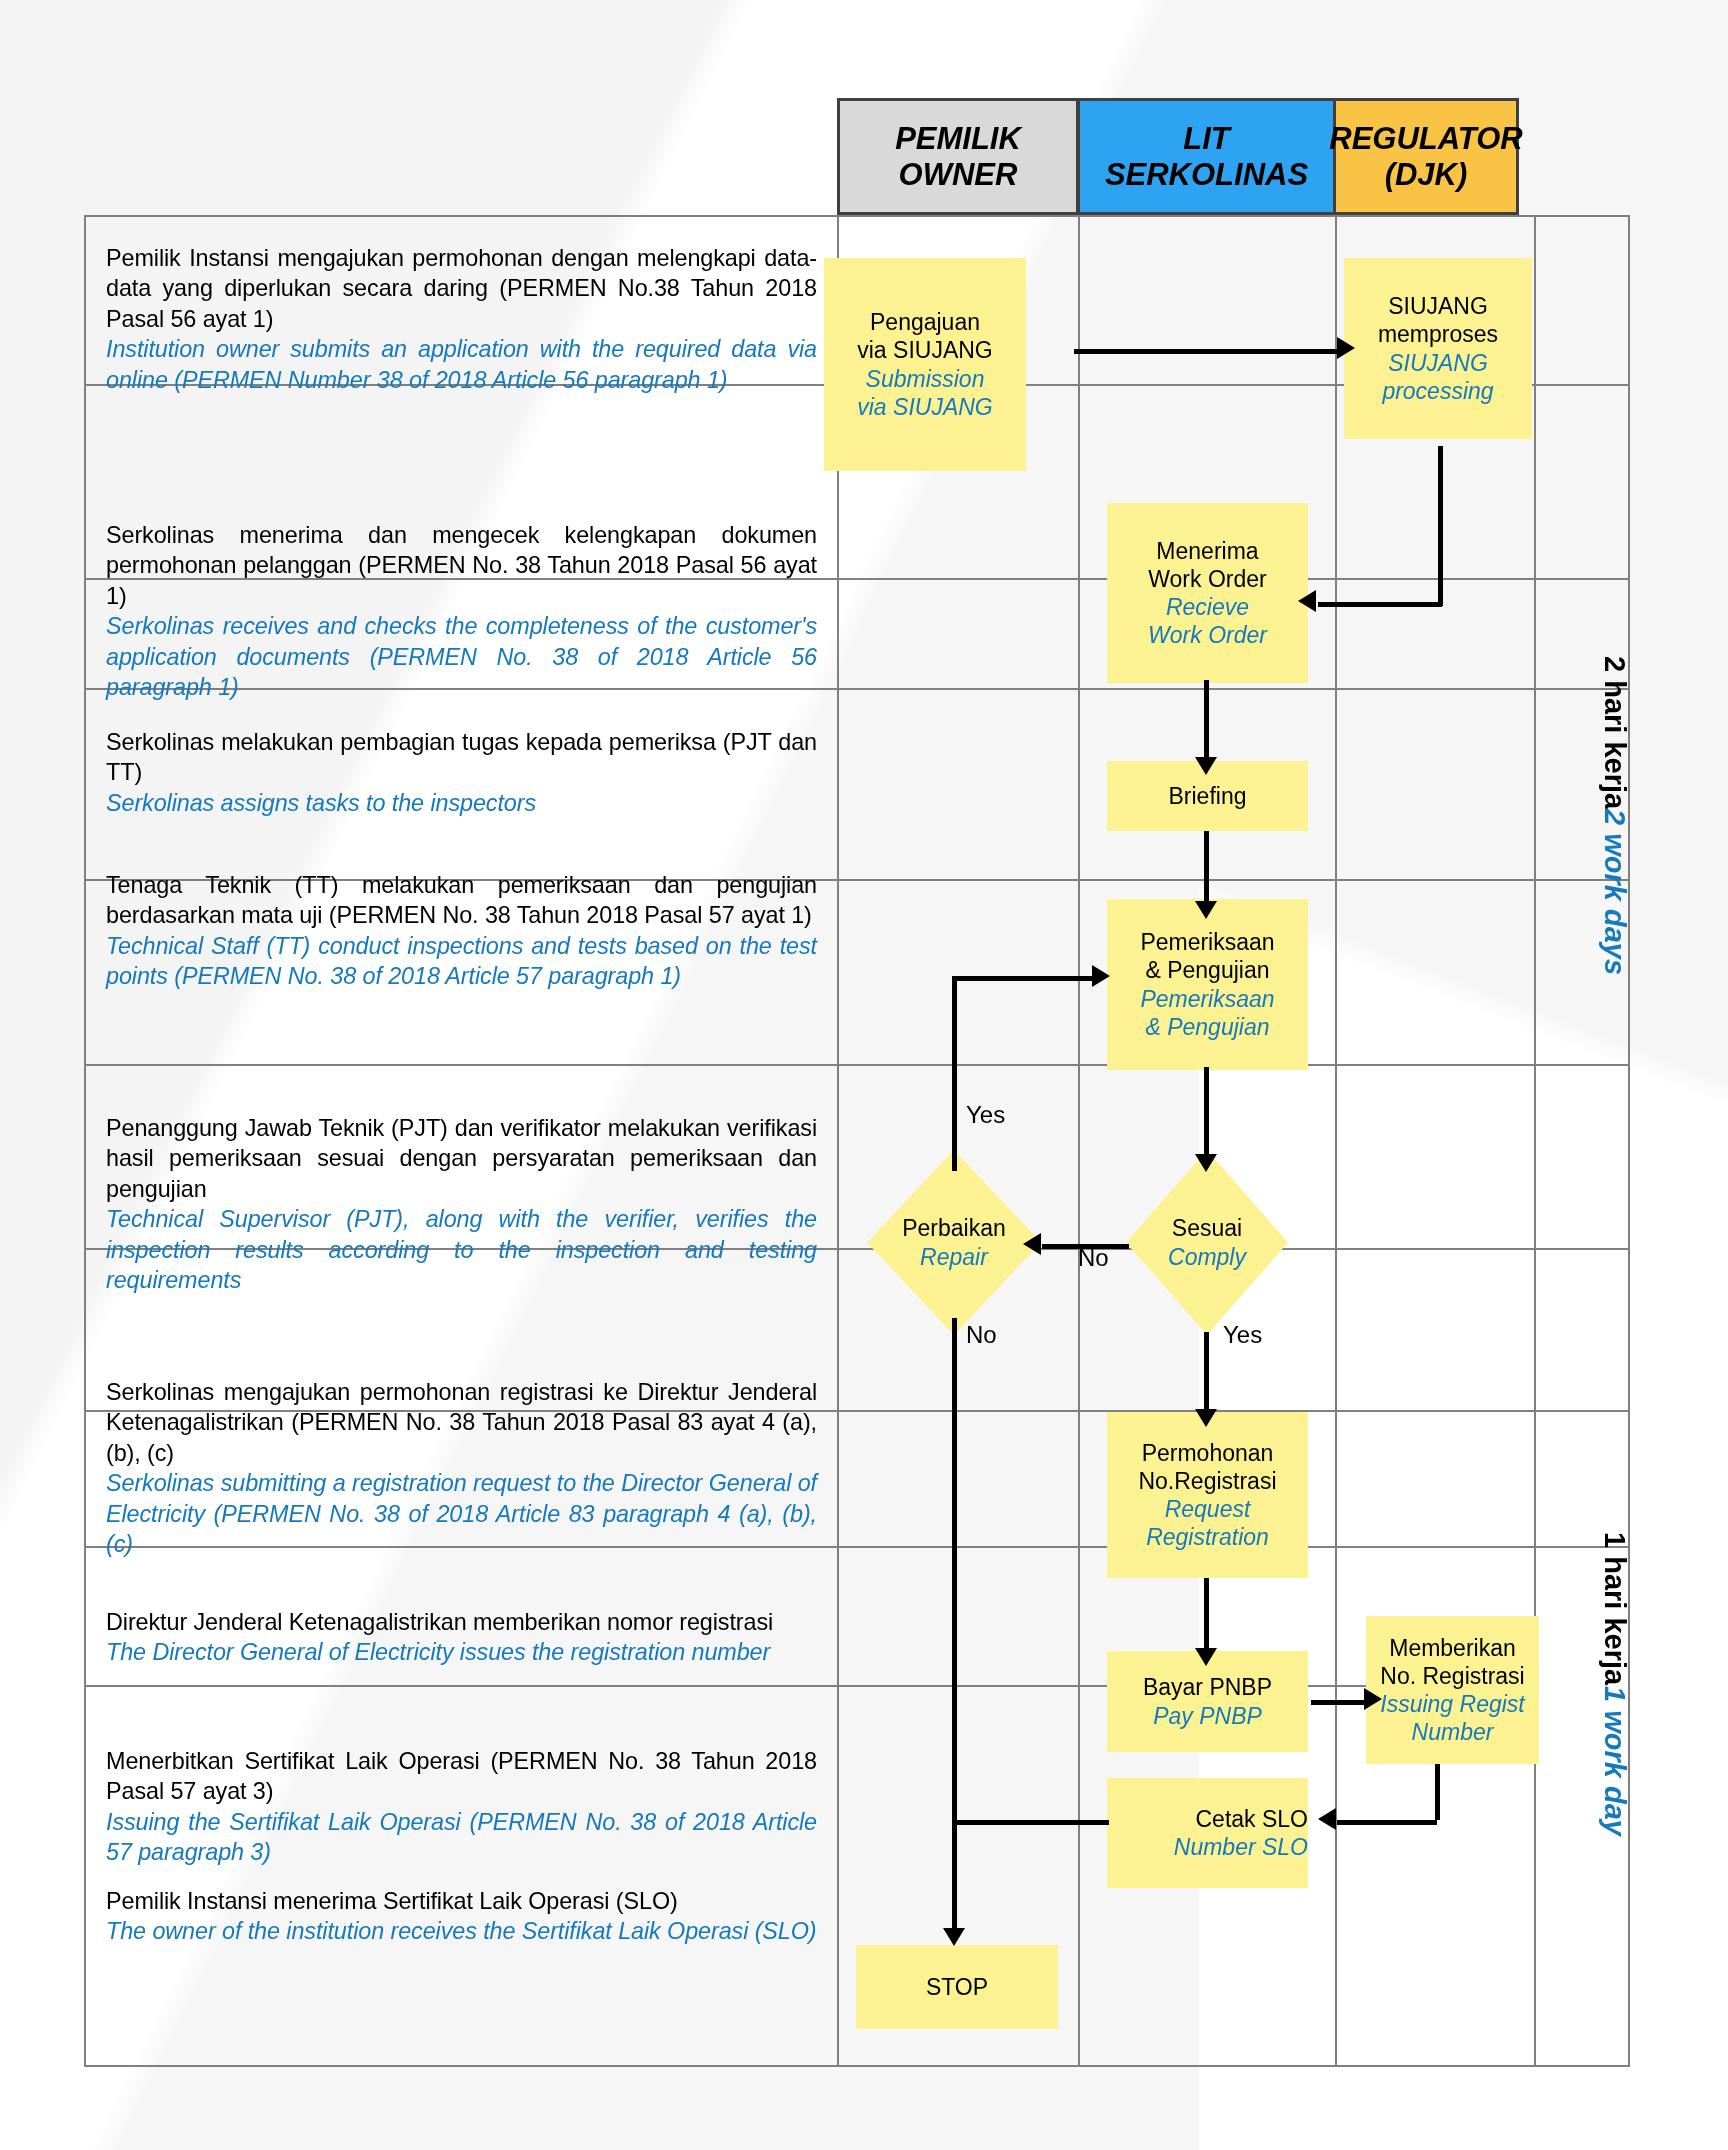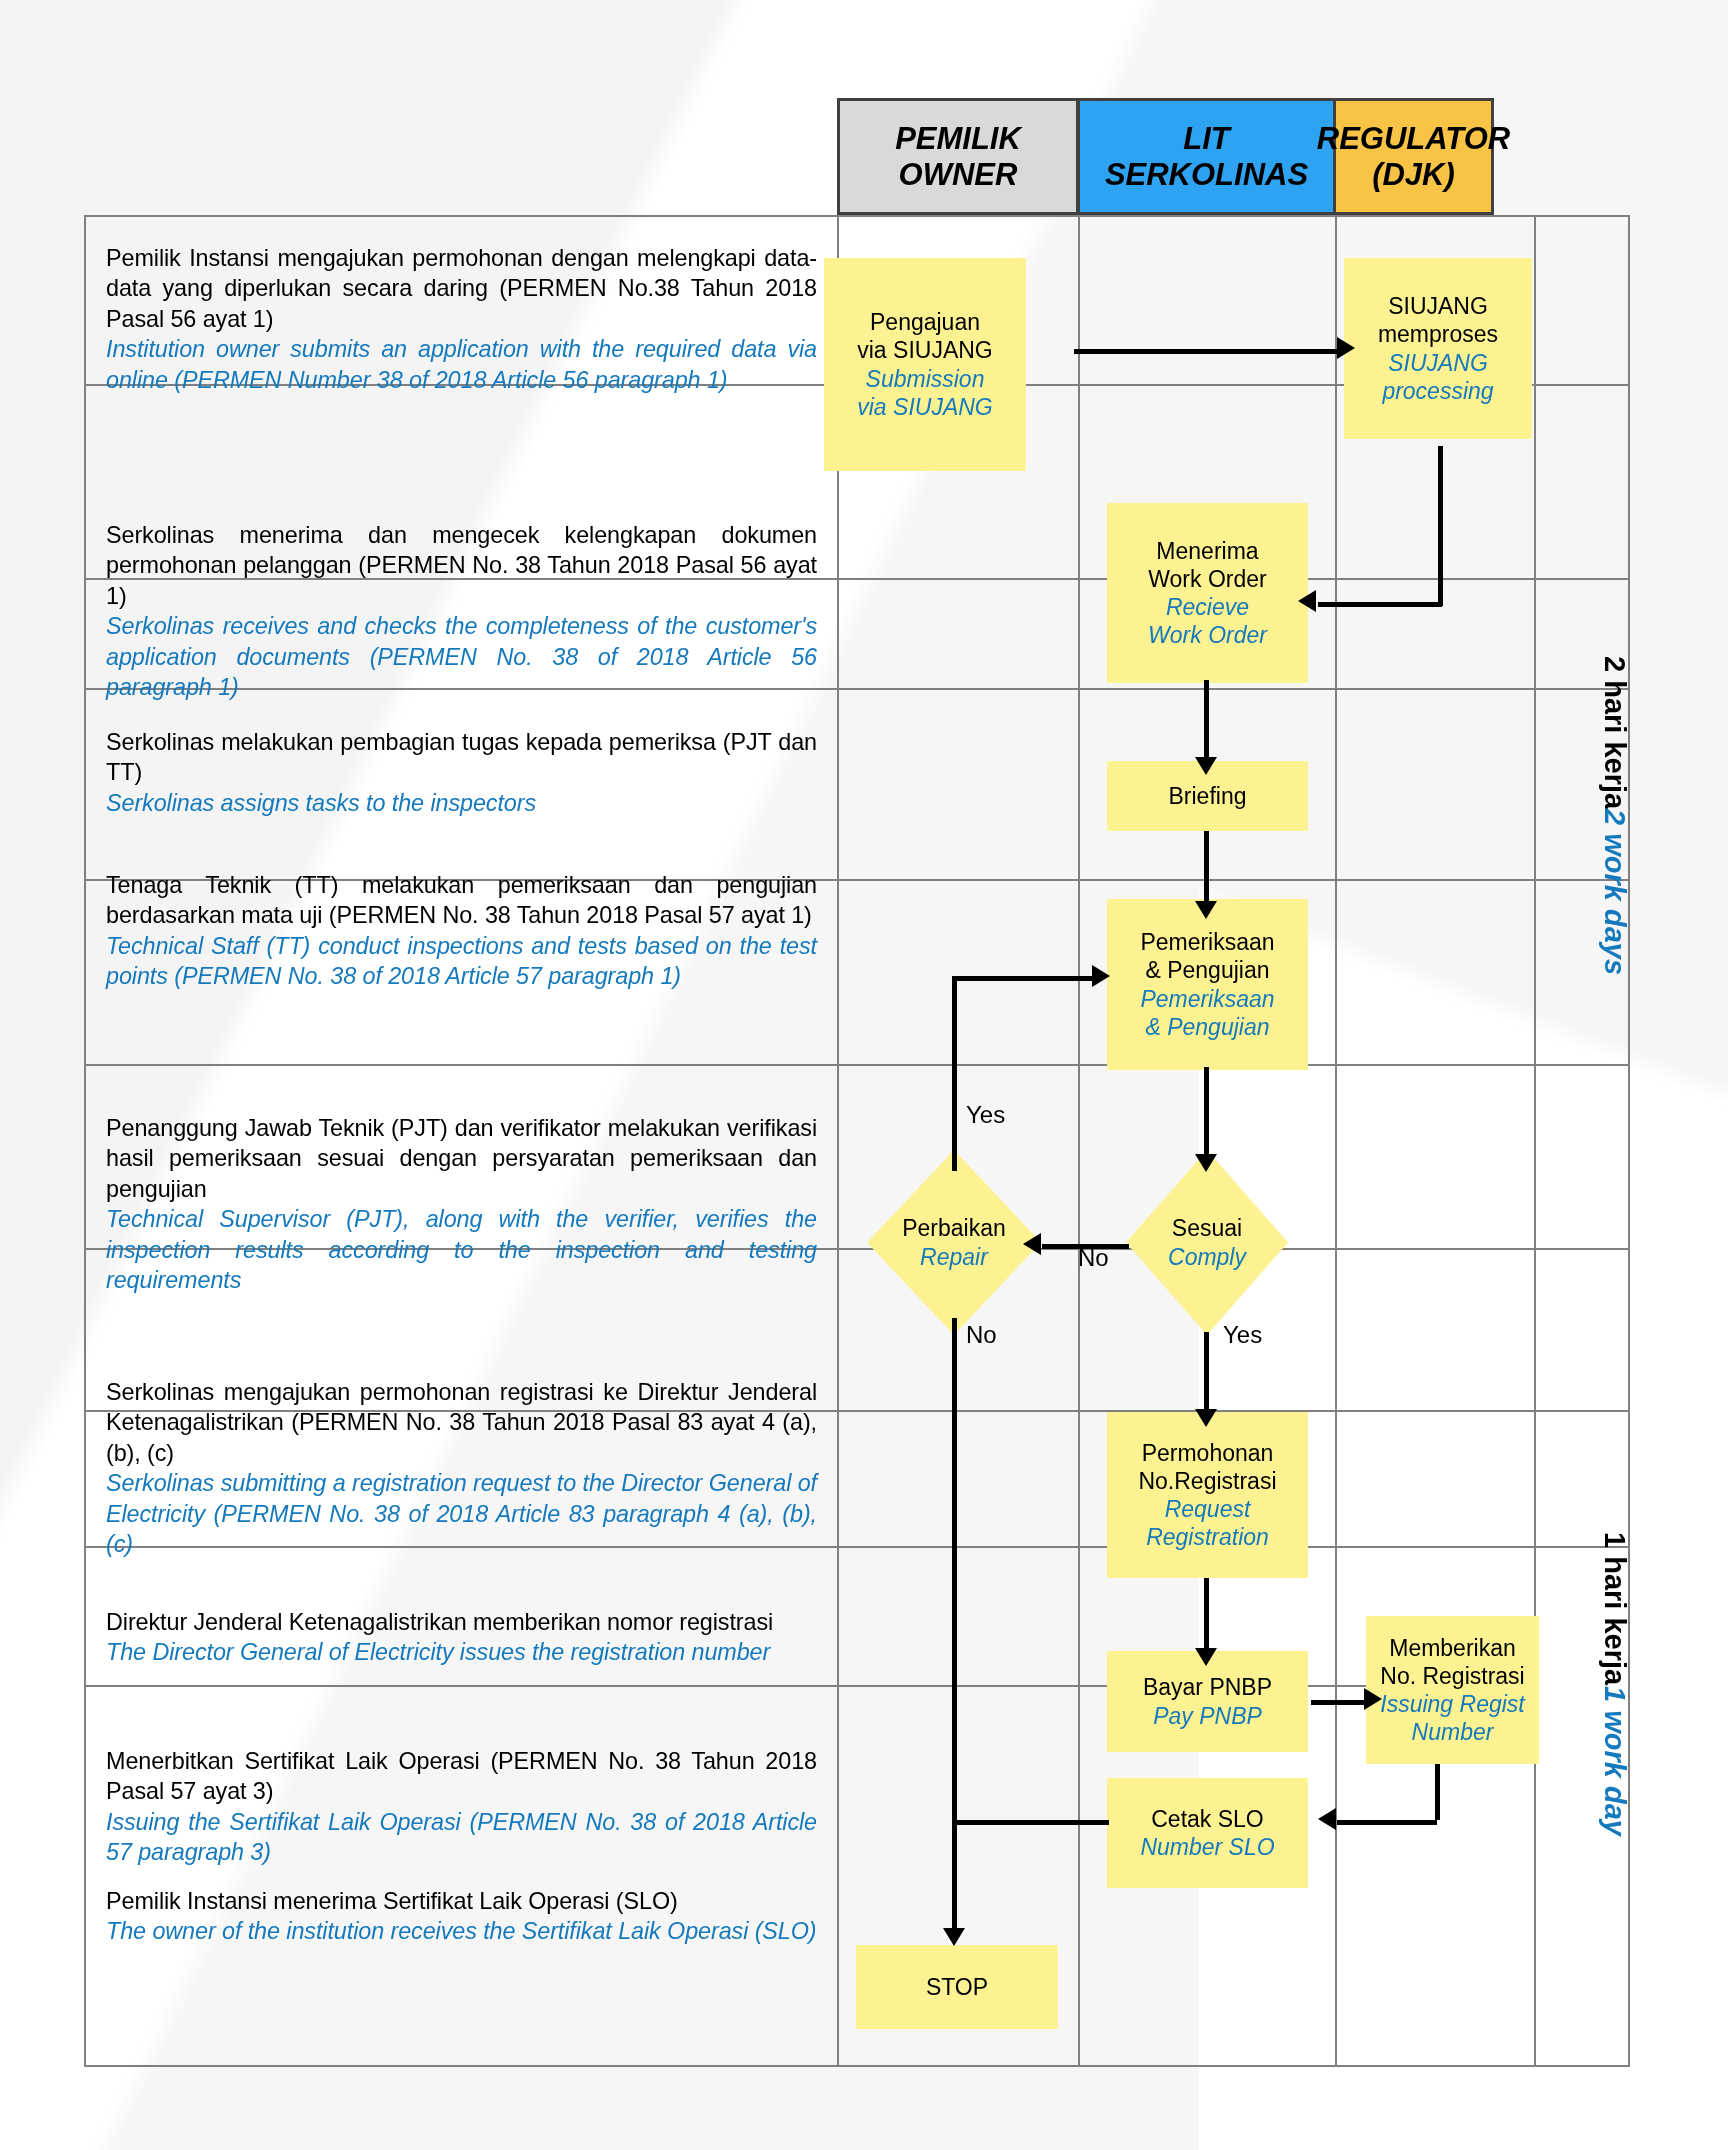--- a/index.html
+++ b/index.html
@@ -18,21 +18,21 @@
       background:linear-gradient(201deg, rgba(255,255,255,0) 0%, rgba(255,255,255,0) 46%, #ffffff 47%, #ffffff 100%);z-index:0;}
 
   .sheet{position:absolute;left:0;top:0;width:1729px;height:2151px;z-index:2;}
 
   
   .hdr{position:absolute;top:98px;height:117px;border:3.5px solid #404040;box-sizing:border-box;
        display:flex;align-items:center;justify-content:center;text-align:center;
        font-style:italic;font-weight:bold;font-size:31px;line-height:1.16;color:#000;}
   .hdr.owner   {left:837px;width:241px;background:#d9d9d9;border-right-width:2.1px;}
   .hdr.lit     {left:1078px;width:257px;background:#2ea3f2;border-left-width:2.1px;border-right-width:2.1px;}
-  .hdr.reg     {left:1334px;width:160px;background:#f9c446;border-left-width:2.1px;}
+  .hdr.reg     {left:1334px;width:185px;background:#f9c446;border-left-width:2.1px;}
 
   
   .grid{position:absolute;left:84px;top:215px;width:1546px;height:1852px;}
   .gridline-h{position:absolute;left:0;height:2.1px;background:#808080;}
   .gridline-v{position:absolute;top:0;width:2.1px;background:#808080;}
   .grid-outer{position:absolute;inset:0;border:2.8px solid #808080;box-sizing:border-box;}
 
   
   .desc{position:absolute;left:106px;width:711px;color:#000;}
   .desc p{margin:0;font-size:23.4px;line-height:1.30;text-align:justify;
@@ -253,21 +253,21 @@
     <div>No. Registrasi</div>
     <div class="en">Issuing Regist</div>
     <div class="en">Number</div>
   </div>
 
   <div class="node" style="left:1107px;top:1651px;width:201px;height:101px;">
     <div>Bayar PNBP</div>
     <div class="en">Pay PNBP</div>
   </div>
 
-  <div class="node" style="left:1107px;top:1778px;width:201px;height:110px;">
+  <div class="node" style="left:1107px;top:1778px;width:201px;height:110px;align-items:flex-end;">
     <div>Cetak SLO</div>
     <div class="en">Number SLO</div>
   </div>
 
   <div class="node" style="left:856px;top:1945px;width:202px;height:84px;">
     <div>STOP</div>
   </div>
 
   <div class="lbl" style="left:966px;top:1101px;">Yes</div>
   <div class="lbl" style="left:1078px;top:1244px;">No</div>

